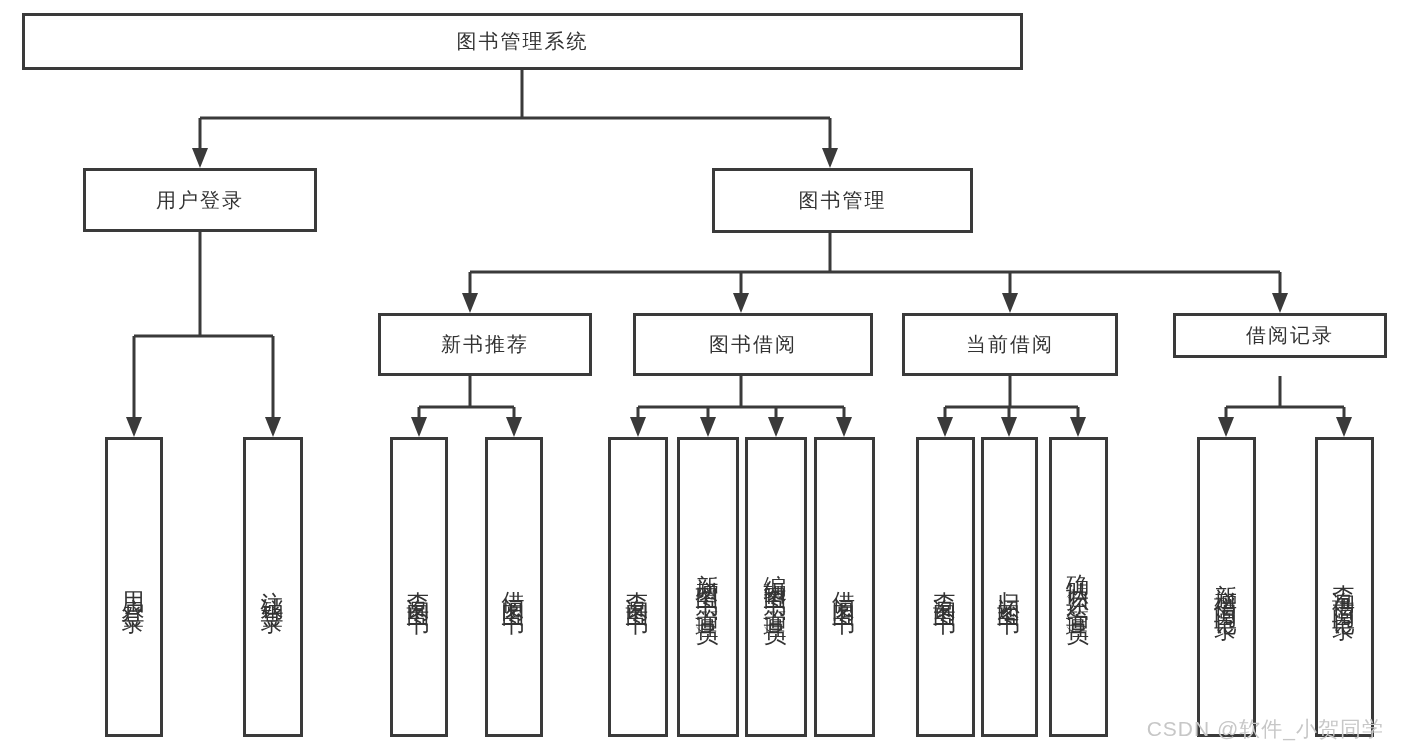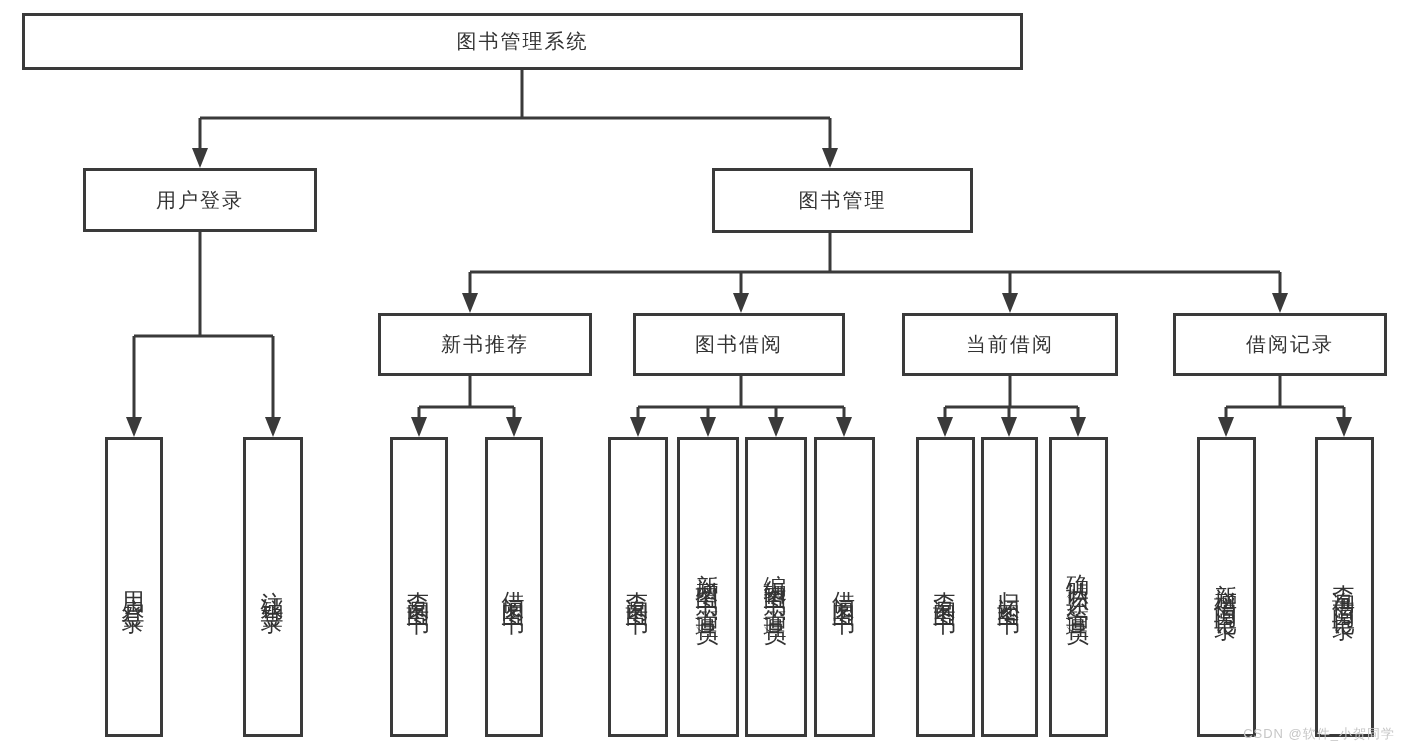--- a/index.html
+++ b/index.html
@@ -48,23 +48,23 @@
     text-align: center;
   }
   .node.vertical .label {
     writing-mode: vertical-rl;
     text-orientation: mixed;
     font-size: 23px;
     letter-spacing: 7px;
   }
   .watermark {
     position: absolute;
-    right: 10px;
+    right: 21px;
     bottom: 4px;
-    font-size: 13px;
+    font-size: 21px;
     letter-spacing: 1px;
     color: #c7c7c7;
     z-index: 10;
     white-space: nowrap;
   }
 </style>
 </head>
 <body>
 
 <div class="canvas" style="background: rgb(255, 255, 255);">
@@ -103,27 +103,27 @@
     </div>
     <div class="node" style="left: 83px; top: 168px; width: 234px; height: 64px; border-color: rgb(58, 58, 58); background: rgb(255, 255, 255); color: rgb(51, 51, 51);">
       <span class="label">用户登录</span>
     </div>
     <div class="node" style="left: 712px; top: 168px; width: 261px; height: 65px; border-color: rgb(58, 58, 58); background: rgb(255, 255, 255); color: rgb(51, 51, 51);">
       <span class="label">图书管理</span>
     </div>
     <div class="node" style="left: 378px; top: 313px; width: 214px; height: 63px; border-color: rgb(58, 58, 58); background: rgb(255, 255, 255); color: rgb(51, 51, 51);">
       <span class="label">新书推荐</span>
     </div>
-    <div class="node" style="left: 633px; top: 313px; width: 212px; height: 63px; border-color: rgb(58, 58, 58); background: rgb(255, 255, 255); color: rgb(51, 51, 51);">
+    <div class="node" style="left: 633px; top: 313px; width: 240px; height: 63px; border-color: rgb(58, 58, 58); background: rgb(255, 255, 255); color: rgb(51, 51, 51);">
       <span class="label">图书借阅</span>
     </div>
     <div class="node" style="left: 902px; top: 313px; width: 216px; height: 63px; border-color: rgb(58, 58, 58); background: rgb(255, 255, 255); color: rgb(51, 51, 51);">
       <span class="label">当前借阅</span>
     </div>
-    <div class="node" style="left: 1173px; top: 313px; width: 214px; height: 63px; border-color: rgb(58, 58, 58); background: rgb(255, 255, 255); color: rgb(51, 51, 51); padding-left: 20px;">
+    <div class="node" style="left: 1173px; top: 313px; width: 214px; height: 45px; border-color: rgb(58, 58, 58); background: rgb(255, 255, 255); color: rgb(51, 51, 51); padding-left: 20px;">
       <span class="label">借阅记录</span>
     </div>
     <div class="node vertical" style="left: 105px; top: 437px; width: 58px; height: 300px; border-color: rgb(58, 58, 58); background: rgb(255, 255, 255); color: rgb(51, 51, 51);">
       <span class="label">用户登录</span>
     </div>
     <div class="node vertical" style="left: 243px; top: 437px; width: 60px; height: 300px; border-color: rgb(58, 58, 58); background: rgb(255, 255, 255); color: rgb(51, 51, 51);">
       <span class="label">注销登录</span>
     </div>
     <div class="node vertical" style="left: 390px; top: 437px; width: 58px; height: 300px; border-color: rgb(58, 58, 58); background: rgb(255, 255, 255); color: rgb(51, 51, 51);">
       <span class="label">查询图书</span>

